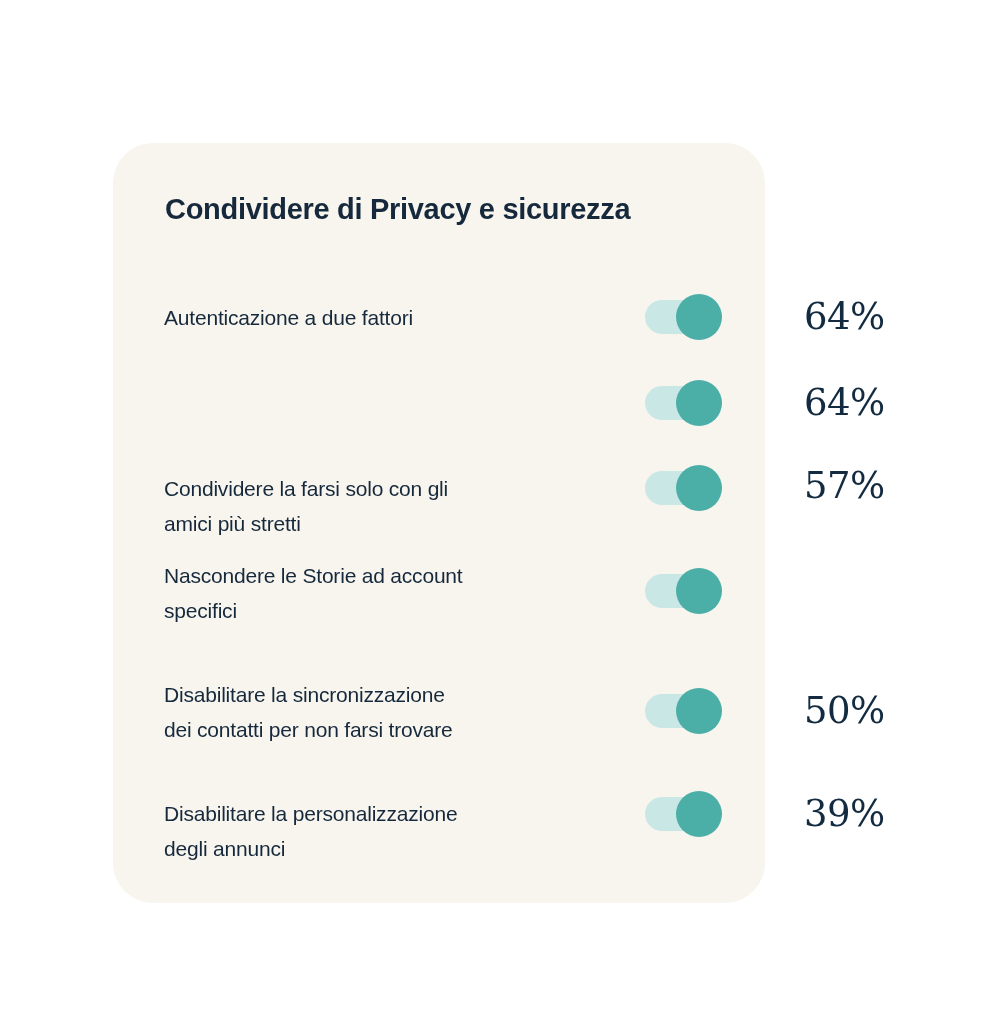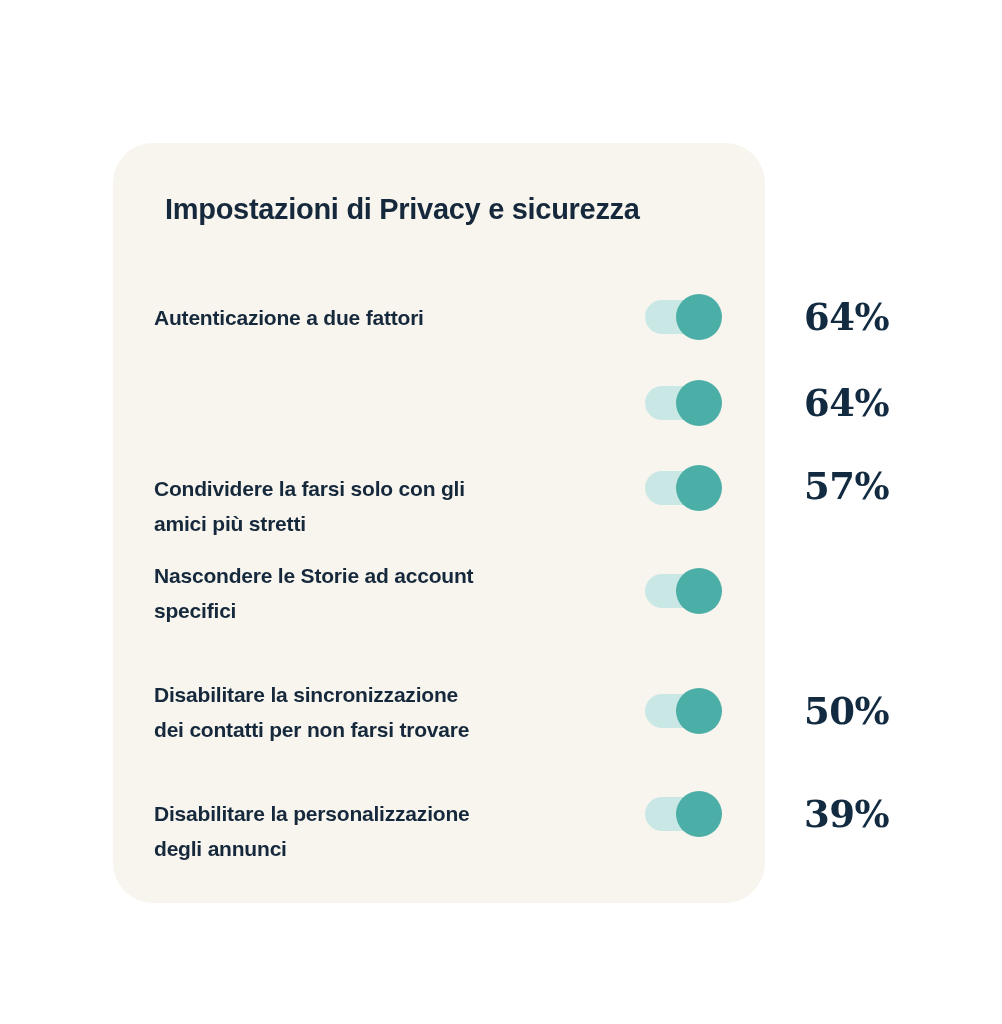--- a/index.html
+++ b/index.html
@@ -27,25 +27,25 @@
     top: 191px;
     width: 560px;
     font-size: 29px;
     line-height: 36px;
     font-weight: 700;
     letter-spacing: -0.3px;
     color: #16293C;
   }
   .setting-label {
     position: absolute;
-    left: 154px;
+    left: 164px;
     width: 410px;
     font-size: 21px;
     line-height: 35px;
-    font-weight: 700;
+    font-weight: 400;
     letter-spacing: -0.2px;
     color: #16293C;
     white-space: pre-line;
   }
   .toggle {
     position: absolute;
     left: 645px;
     width: 77px;
     height: 46px;
     cursor: pointer;
@@ -69,33 +69,33 @@
     background: #4BAEA7;
   }
   .pct {
     position: absolute;
     left: 804px;
     width: 120px;
     height: 46px;
     line-height: 46px;
     font-family: "DejaVu Serif", serif;
     font-size: 37px;
-    font-weight: 700;
+    font-weight: 400;
     letter-spacing: -0.5px;
     color: #132B40;
   }
 </style>
 </head>
 <body>
 
 <div class="canvas">
 
   <div class="card"></div>
 
-  <h1 class="card-title">Impostazioni di Privacy e sicurezza</h1>
+  <h1 class="card-title">Condividere di Privacy e sicurezza</h1>
 
   <div class="setting-label" style="top:300px">Autenticazione a due fattori</div>
   <div class="toggle" style="top:294px">
     <div class="track"></div>
     <div class="knob"></div>
   </div>
   <div class="pct" style="top:294px">64%</div>
 
   <div class="toggle" style="top:380px">
     <div class="track"></div>

